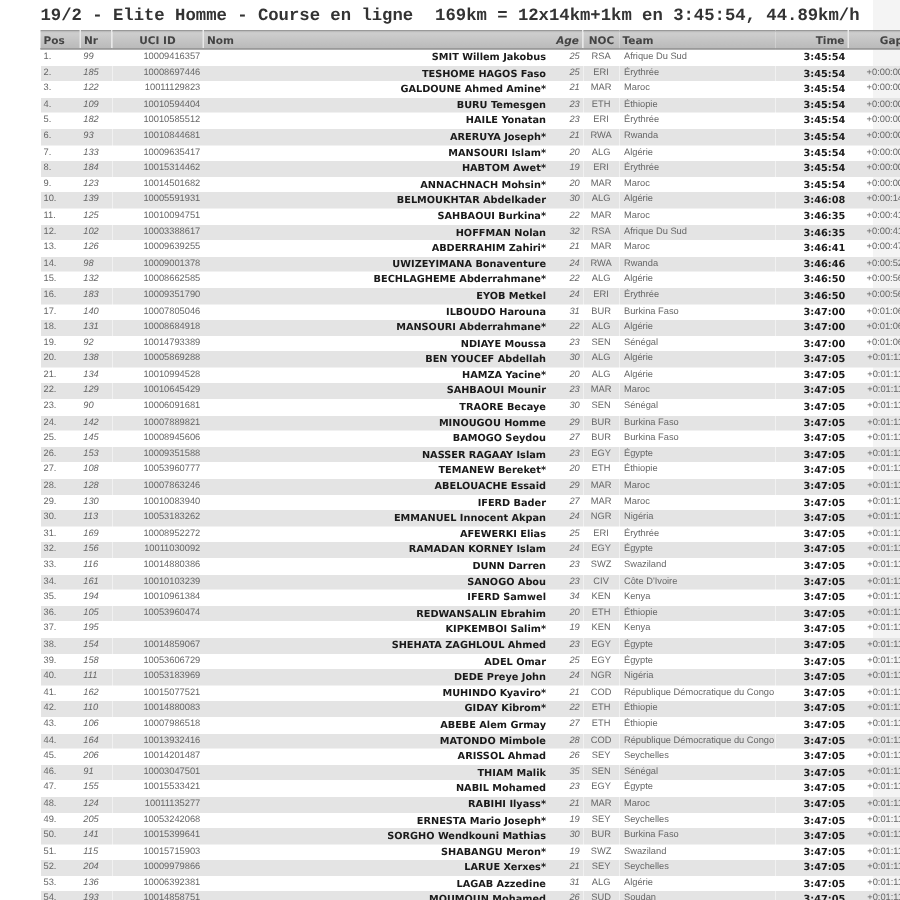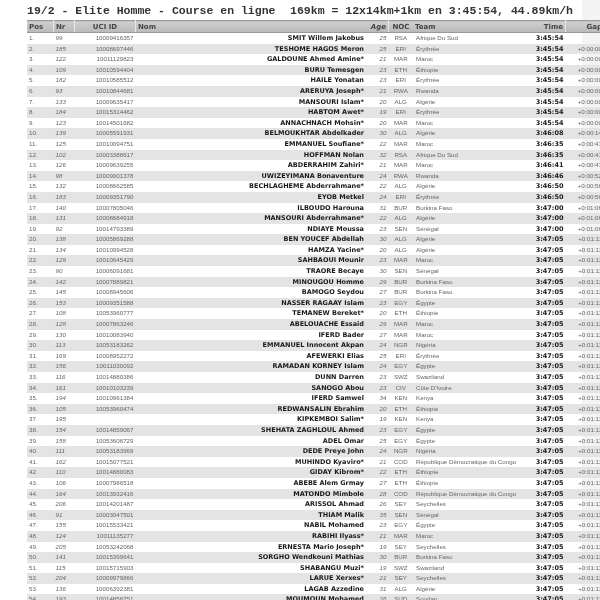--- a/index.html
+++ b/index.html
@@ -98,21 +98,21 @@
           <td class="c-age">25</td>
           <td class="c-noc">RSA</td>
           <td class="c-team">Afrique Du Sud</td>
           <td class="c-time">3:45:54</td>
           <td class="c-gap">-</td>
         </tr>
         <tr>
           <td class="c-pos">2.</td>
           <td class="c-nr">185</td>
           <td class="c-uci">10008697446</td>
-          <td class="c-name">TESHOME HAGOS Meron</td>
+          <td class="c-name">TESHOME HAGOS Faso</td>
           <td class="c-age">25</td>
           <td class="c-noc">ERI</td>
           <td class="c-team">Érythrée</td>
           <td class="c-time">3:45:54</td>
           <td class="c-gap">+0:00:00</td>
         </tr>
         <tr>
           <td class="c-pos">3.</td>
           <td class="c-nr">122</td>
           <td class="c-uci">10011129823</td>
@@ -197,21 +197,21 @@
           <td class="c-age">30</td>
           <td class="c-noc">ALG</td>
           <td class="c-team">Algérie</td>
           <td class="c-time">3:46:08</td>
           <td class="c-gap">+0:00:14</td>
         </tr>
         <tr>
           <td class="c-pos">11.</td>
           <td class="c-nr">125</td>
           <td class="c-uci">10010094751</td>
-          <td class="c-name">EMMANUEL Soufiane*</td>
+          <td class="c-name">SAHBAOUI Burkina*</td>
           <td class="c-age">22</td>
           <td class="c-noc">MAR</td>
           <td class="c-team">Maroc</td>
           <td class="c-time">3:46:35</td>
           <td class="c-gap">+0:00:41</td>
         </tr>
         <tr>
           <td class="c-pos">12.</td>
           <td class="c-nr">102</td>
           <td class="c-uci">10003388617</td>
@@ -637,21 +637,21 @@
           <td class="c-age">30</td>
           <td class="c-noc">BUR</td>
           <td class="c-team">Burkina Faso</td>
           <td class="c-time">3:47:05</td>
           <td class="c-gap">+0:01:11</td>
         </tr>
         <tr>
           <td class="c-pos">51.</td>
           <td class="c-nr">115</td>
           <td class="c-uci">10015715903</td>
-          <td class="c-name">SHABANGU Muzi*</td>
+          <td class="c-name">SHABANGU Meron*</td>
           <td class="c-age">19</td>
           <td class="c-noc">SWZ</td>
           <td class="c-team">Swaziland</td>
           <td class="c-time">3:47:05</td>
           <td class="c-gap">+0:01:11</td>
         </tr>
         <tr>
           <td class="c-pos">52.</td>
           <td class="c-nr">204</td>
           <td class="c-uci">10009979866</td>

